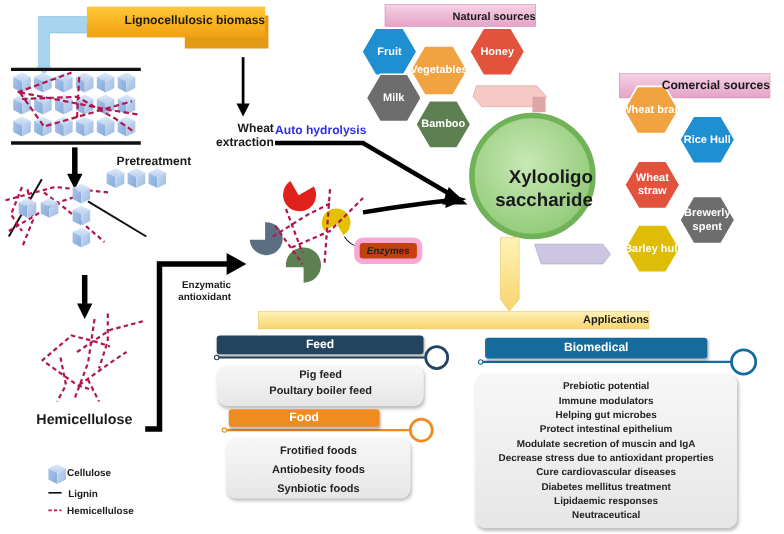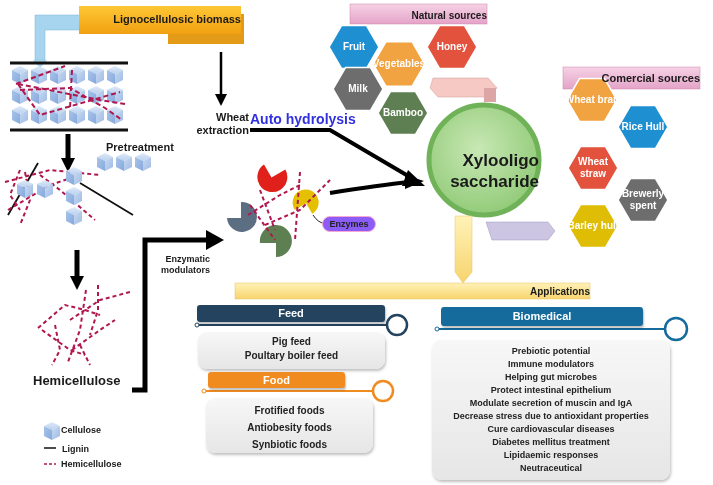--- a/index.html
+++ b/index.html
@@ -258,28 +258,28 @@
 
 <div class="lbl" style="left:79px;top:13px;width:162px;font-size:11px;">Lignocellulosic biomass</div>
 
 <div class="lbl" style="left:82px;top:141px;font-size:11px;margin-left:24px;">Pretreatment</div>
 
 <div class="lbl" style="left:194px;top:111px;width:55px;">
   <div>Wheat</div>
   <div>extraction</div>
 </div>
 
-<div class="lbl" style="left:250px;top:113px;font-size:14px;color:#3030e0;">Auto hydrolysis</div>
+<div class="lbl" style="left:250px;top:113px;font-size:11px;color:#3030e0;">Auto hydrolysis</div>
 
 <div class="lbl" style="left:150px;top:254px;width:60px;font-size:9px;line-height:11px;">
   <div>Enzymatic</div>
-  <div>modulators</div>
-</div>
-
-<div class="abs" style="left:322px;top:216px;width:52px;height:14px;border:1px solid #f9a8d4;border-radius:8px;background:#8b5cf6;font-size:9px;text-align:center;line-height:14px;">Enzymes</div>
+  <div>antioxidant</div>
+</div>
+
+<div class="abs" style="left:322px;top:216px;width:52px;height:14px;border:5px solid #f9a8d4;border-radius:8px;background:#c2410c;font-size:9px;text-align:center;line-height:14px;font-style:italic;">Enzymes</div>
 
 <div class="lbl" style="left:33px;top:374px;font-size:13px;">Hemicellulose</div>
 
 <div class="lbl" style="left:350px;top:9px;width:137px;font-size:10px;">Natural sources</div>
 <div class="lbl" style="left:563px;top:72px;width:137px;font-size:11px;">Comercial sources</div>
 
 <div class="lbl" style="left:429px;top:138px;width:110px;font-size:17px;line-height:21px;margin-top:12px;">
   <div>Xylooligo</div>
   <div>saccharide</div>
 </div>

